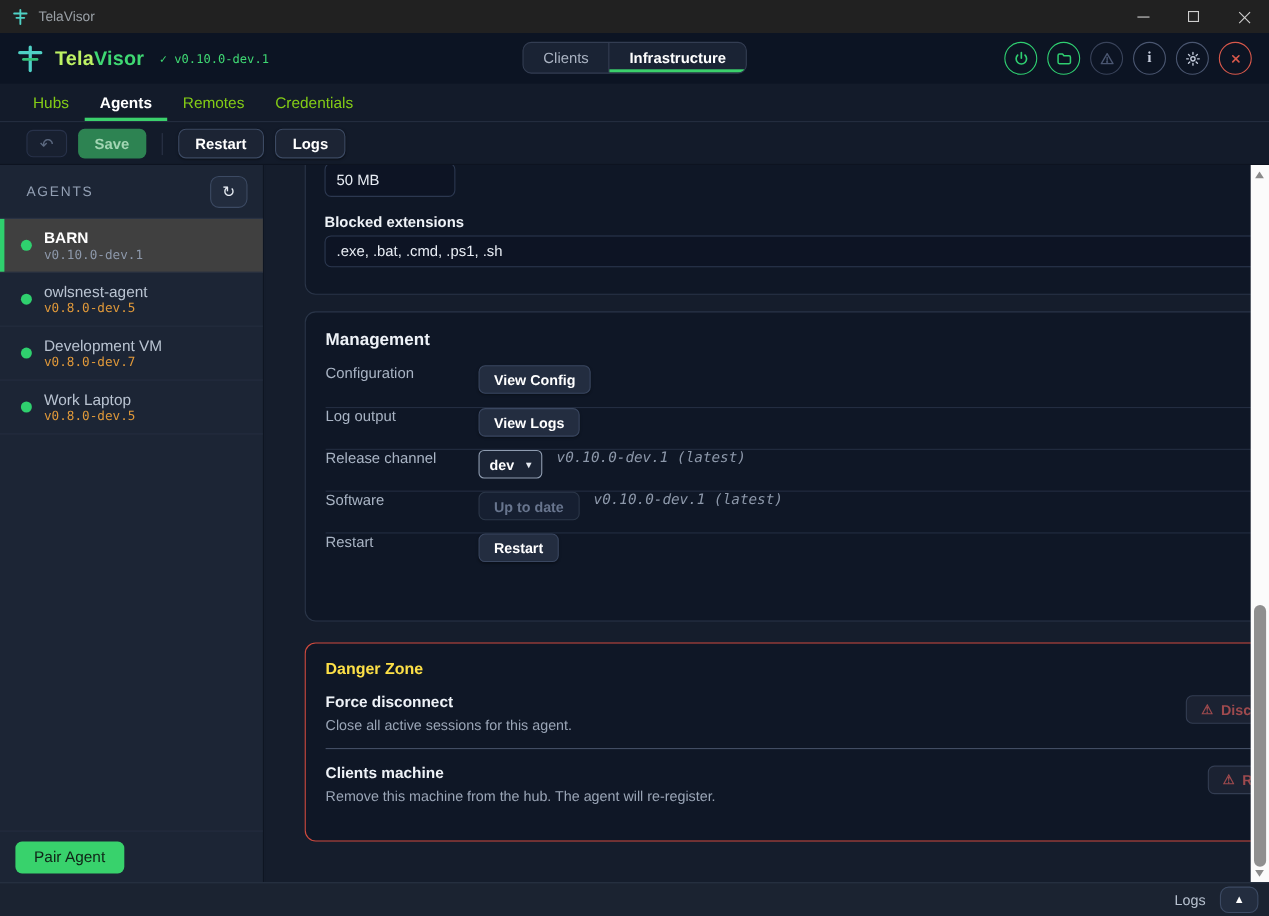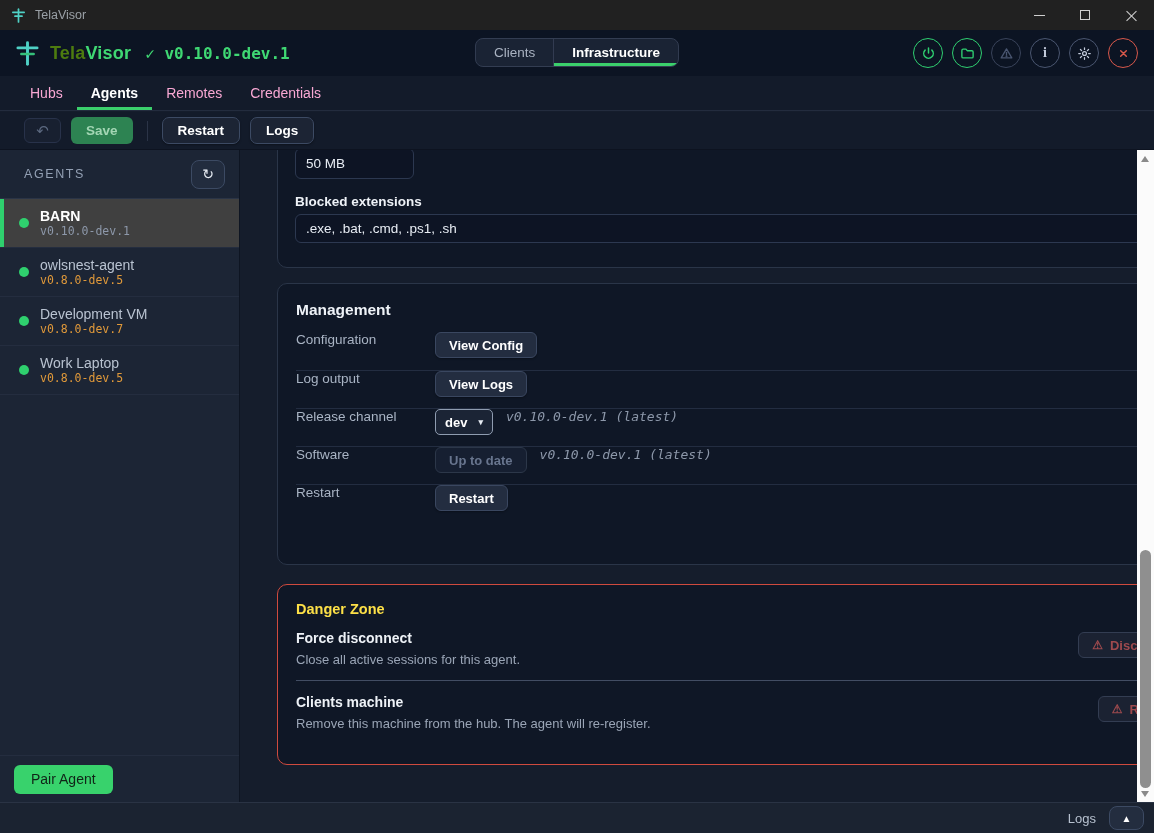--- a/index.html
+++ b/index.html
@@ -27,22 +27,22 @@
   .glyph-close::before{transform:rotate(45deg);} .glyph-close::after{transform:rotate(-45deg);}
 
   
   .appheader {
     position:absolute; top:30px; left:0; width:1154px; height:46px;
     background:#0c1423; display:flex; align-items:center; z-index:25;
   }
   .brand { display:flex; align-items:center; margin-left:14px; }
   .brand .logo { width:27px; height:27px; margin-right:9px; }
   .brand-name { font-size:18px; font-weight:bold; letter-spacing:.2px; }
-  .brand-name .pfx { color:#4d7c0f; } .brand-name .sfx { color:#3fd873; }
-  .brand-ver { font-size:16px; color:#3fd873; margin-left:14px; font-weight:bold; }
+  .brand-name .pfx { color:#bef264; } .brand-name .sfx { color:#3fd873; }
+  .brand-ver { font-size:11px; color:#3fd873; margin-left:14px; font-weight:normal; }
   .seg-tabs {
     position:absolute; left:50%; top:8px; transform:translateX(-50%);
     display:flex; border:1px solid #333d52; border-radius:8px; overflow:hidden;
     background:#1a2334; height:29px;
   }
   .seg { padding:0 18px; display:flex; align-items:center; font-size:13.5px; color:#aab3c2; position:relative; cursor:default; }
   .seg.active { color:#fff; font-weight:bold; border-left:1px solid #333d52; }
   .seg.active::after { content:''; position:absolute; left:0; right:0; bottom:0; height:3px; background:#3bd06c; }
   .hdr-actions { margin-left:auto; margin-right:16px; display:flex; gap:9px; }
   .circ {
@@ -55,21 +55,21 @@
   .circ.dim { border-color:#39435a; color:#4a5671; }
   .circ.red { border-color:#d8584b; color:#d8584b; }
   .circ .i-glyph { font-weight:bold; font-size:14px; font-family:"Liberation Serif", serif; }
 
   
   .navrow {
     position:absolute; top:76px; left:0; width:1154px; height:35px;
     background:#131b2a; border-bottom:1px solid #232c3e;
     display:flex; align-items:stretch; padding-left:16px; z-index:20;
   }
-  .nav-tab { padding:0 14px; display:flex; align-items:center; font-size:14px; color:#f9a8d4; position:relative; cursor:default; }
+  .nav-tab { padding:0 14px; display:flex; align-items:center; font-size:14px; color:#84cc16; position:relative; cursor:default; }
   .nav-tab.active { color:#fff; font-weight:bold; }
   .nav-tab.active::after { content:''; position:absolute; left:0; right:0; bottom:0; height:3px; background:#3bd06c; }
 
   
   .toolbar {
     position:absolute; top:112px; left:0; width:1154px; height:38px;
     background:#131b2a; border-bottom:1px solid #0d1320;
     display:flex; align-items:center; padding-left:24px; gap:10px; z-index:20;
   }
   .tb-undo {

